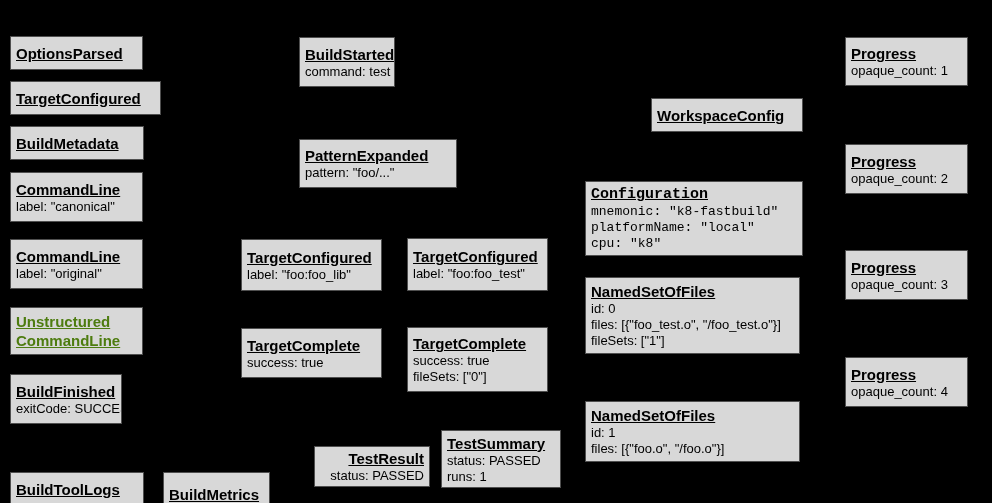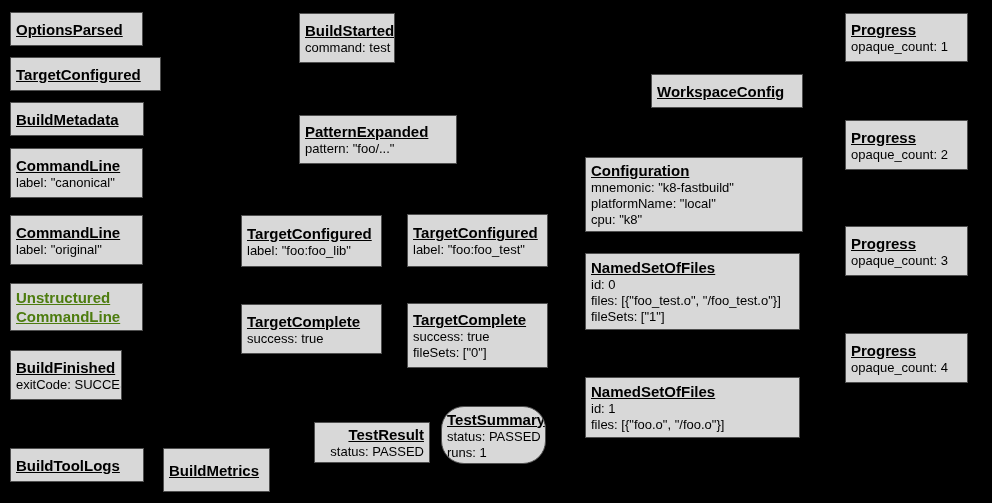--- a/index.html
+++ b/index.html
@@ -19,20 +19,21 @@
     position: absolute;
     box-sizing: border-box;
     background: #d8d8d8;
     border: 1px solid #4f4f4f;
     color: #000000;
     display: flex;
     flex-direction: column;
     justify-content: center;
     padding: 16px 5px;
     overflow: hidden;
+    margin-top: 24px;
   }
   .node-title {
     font-weight: bold;
     font-size: 15px;
     line-height: 19px;
     text-decoration: underline;
     white-space: pre-line;
   }
   .node-prop {
     font-size: 13px;
@@ -97,29 +98,29 @@
     </div>
     <div class="node" style="left: 407px; top: 303px; width: 141px; height: 65px; background: rgb(216, 216, 216); border-color: rgb(79, 79, 79); color: rgb(0, 0, 0);">
       <div class="node-title">TargetComplete</div>
       <div class="node-prop">success: true</div>
       <div class="node-prop">fileSets: ["0"]</div>
     </div>
     <div class="node" style="left: 314px; top: 422px; width: 116px; height: 41px; background: rgb(216, 216, 216); border-color: rgb(79, 79, 79); color: rgb(0, 0, 0); text-align: right;">
       <div class="node-title">TestResult</div>
       <div class="node-prop">status: PASSED</div>
     </div>
-    <div class="node" style="left: 441px; top: 406px; width: 105px; height: 58px; background: rgb(216, 216, 216); border-color: rgb(79, 79, 79); color: rgb(0, 0, 0); border-radius: 23px;">
+    <div class="node" style="left: 441px; top: 406px; width: 120px; height: 58px; background: rgb(216, 216, 216); border-color: rgb(79, 79, 79); color: rgb(0, 0, 0);">
       <div class="node-title">TestSummary</div>
       <div class="node-prop">status: PASSED</div>
       <div class="node-prop">runs: 1</div>
     </div>
     <div class="node" style="left: 651px; top: 74px; width: 152px; height: 29px; background: rgb(216, 216, 216); border-color: rgb(79, 79, 79); color: rgb(0, 0, 0);">
       <div class="node-title">WorkspaceConfig</div>
     </div>
-    <div class="node" style="left: 585px; top: 157px; width: 218px; height: 75px; background: rgb(216, 216, 216); border-color: rgb(79, 79, 79); color: rgb(0, 0, 0);">
+    <div class="node" style="left: 585px; top: 157px; width: 218px; height: 75px; background: rgb(216, 216, 216); border-color: rgb(79, 79, 79); color: rgb(0, 0, 0); font-family: Liberation Mono, monospace;">
       <div class="node-title">Configuration</div>
       <div class="node-prop">mnemonic: "k8-fastbuild"</div>
       <div class="node-prop">platformName: "local"</div>
       <div class="node-prop">cpu: "k8"</div>
     </div>
     <div class="node" style="left: 585px; top: 253px; width: 215px; height: 77px; background: rgb(216, 216, 216); border-color: rgb(79, 79, 79); color: rgb(0, 0, 0);">
       <div class="node-title">NamedSetOfFiles</div>
       <div class="node-prop">id: 0</div>
       <div class="node-prop">files: [{"foo_test.o", "/foo_test.o"}]</div>
       <div class="node-prop">fileSets: ["1"]</div>

